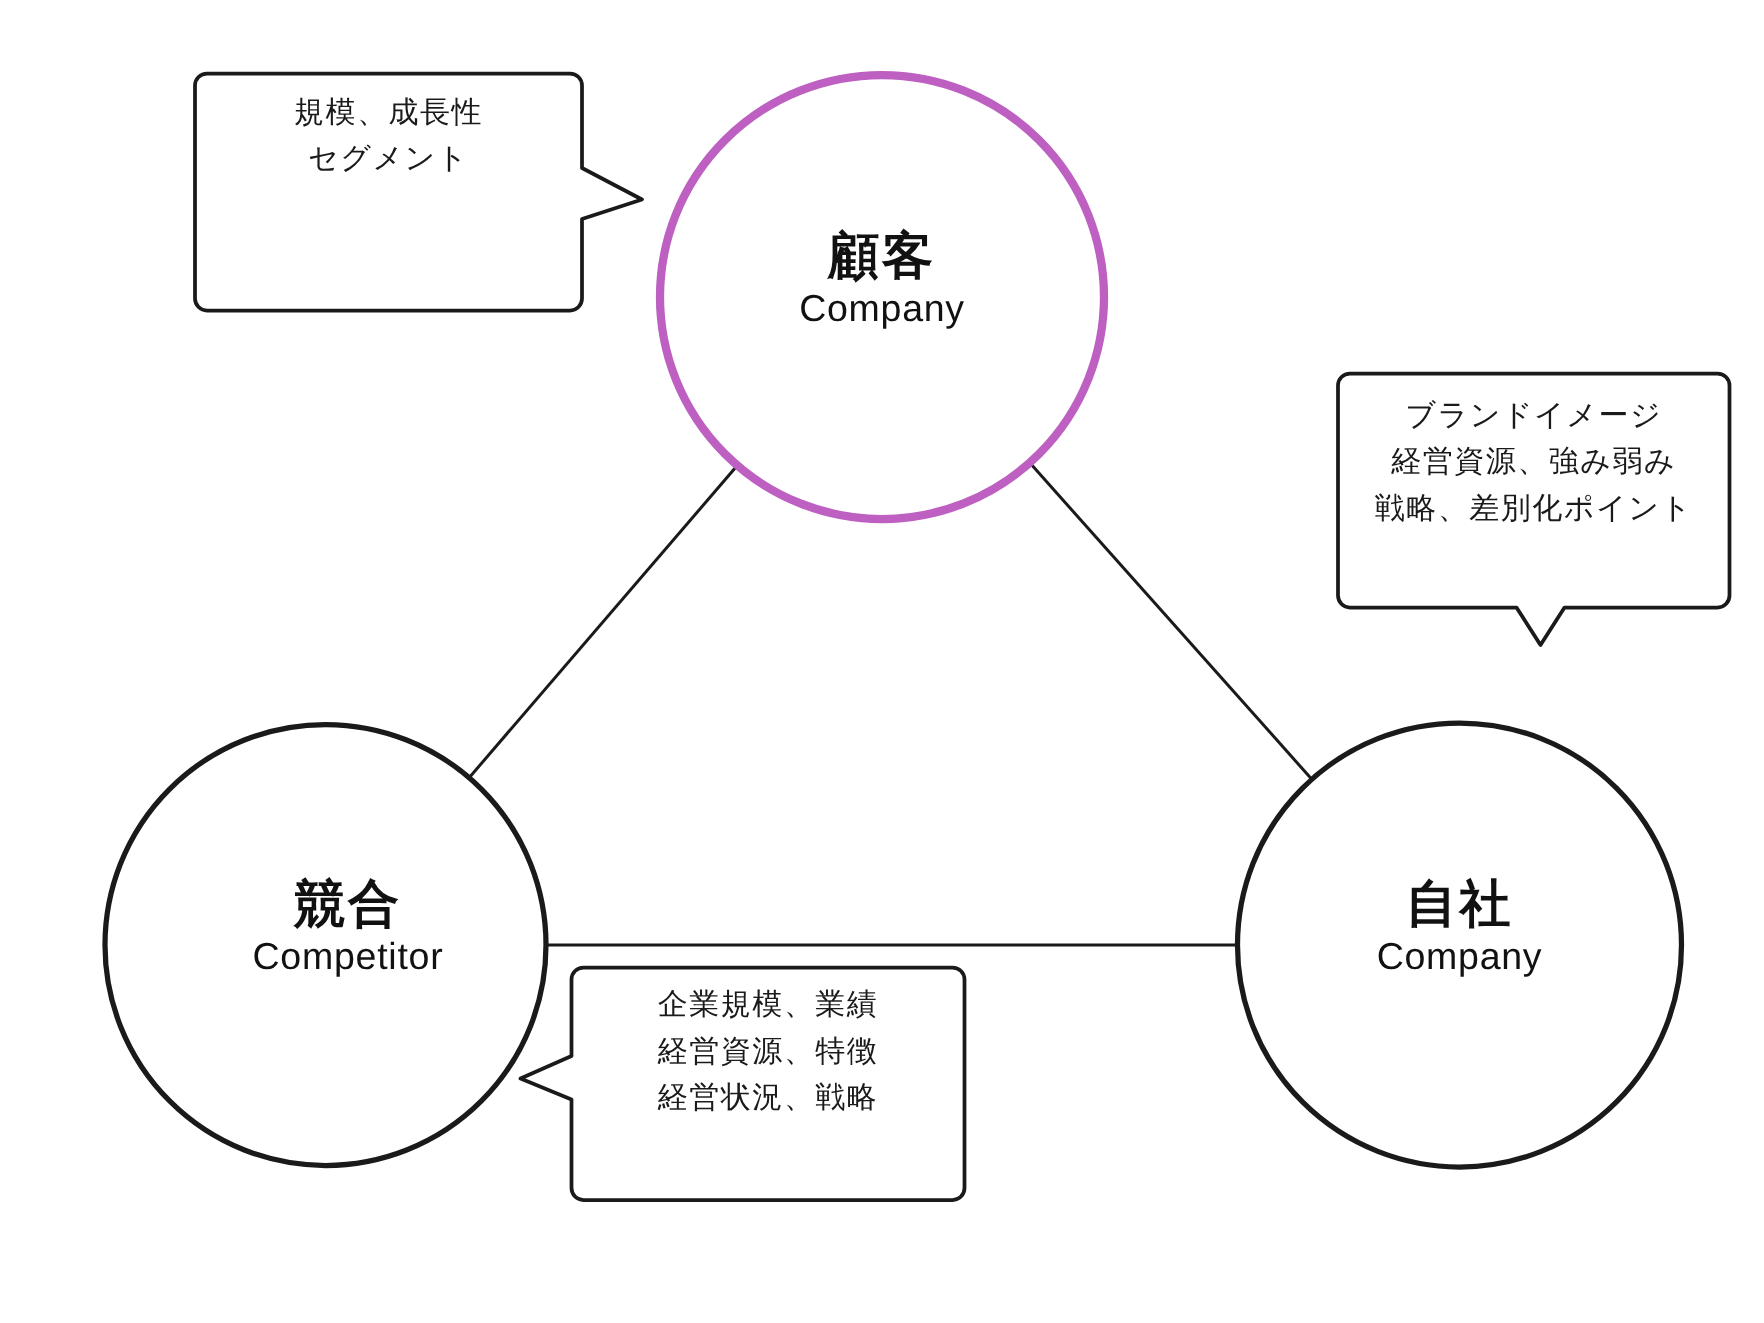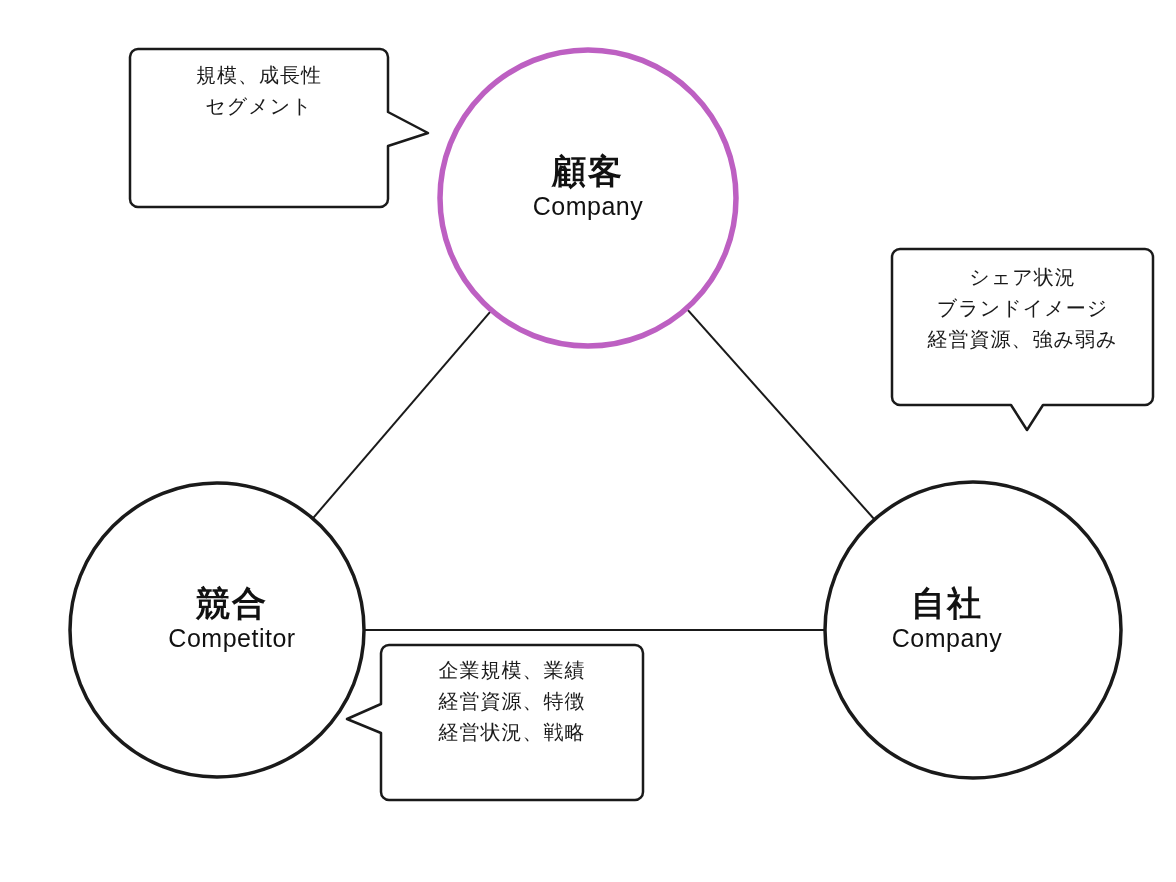--- a/index.html
+++ b/index.html
@@ -77,34 +77,34 @@
   <div class="node-label" style="left:438px; top:153px; width:300px;">
     <div class="ja">顧客</div>
     <div class="en">Company</div>
   </div>
 
   <div class="node-label" style="left:82px; top:585px; width:300px;">
     <div class="ja">競合</div>
     <div class="en">Competitor</div>
   </div>
 
-  <div class="node-label" style="left:797px; top:585px; width:300px;">
+  <div class="node-label" style="left:823px; top:585px; width:300px;">
     <div class="ja">自社</div>
     <div class="en">Company</div>
   </div>
 
   <div class="callout-text" style="left:130px; top:60px; width:258px;">
     <div>規模、成長性</div>
     <div>セグメント</div>
   </div>
 
   <div class="callout-text" style="left:892px; top:262px; width:261px;">
-    <div>シェア状況</div>
     <div>ブランドイメージ</div>
     <div>経営資源、強み弱み</div>
+    <div>戦略、差別化ポイント</div>
   </div>
 
   <div class="callout-text" style="left:381px; top:655px; width:262px;">
     <div>企業規模、業績</div>
     <div>経営資源、特徴</div>
     <div>経営状況、戦略</div>
   </div>
 
 </div>
 

